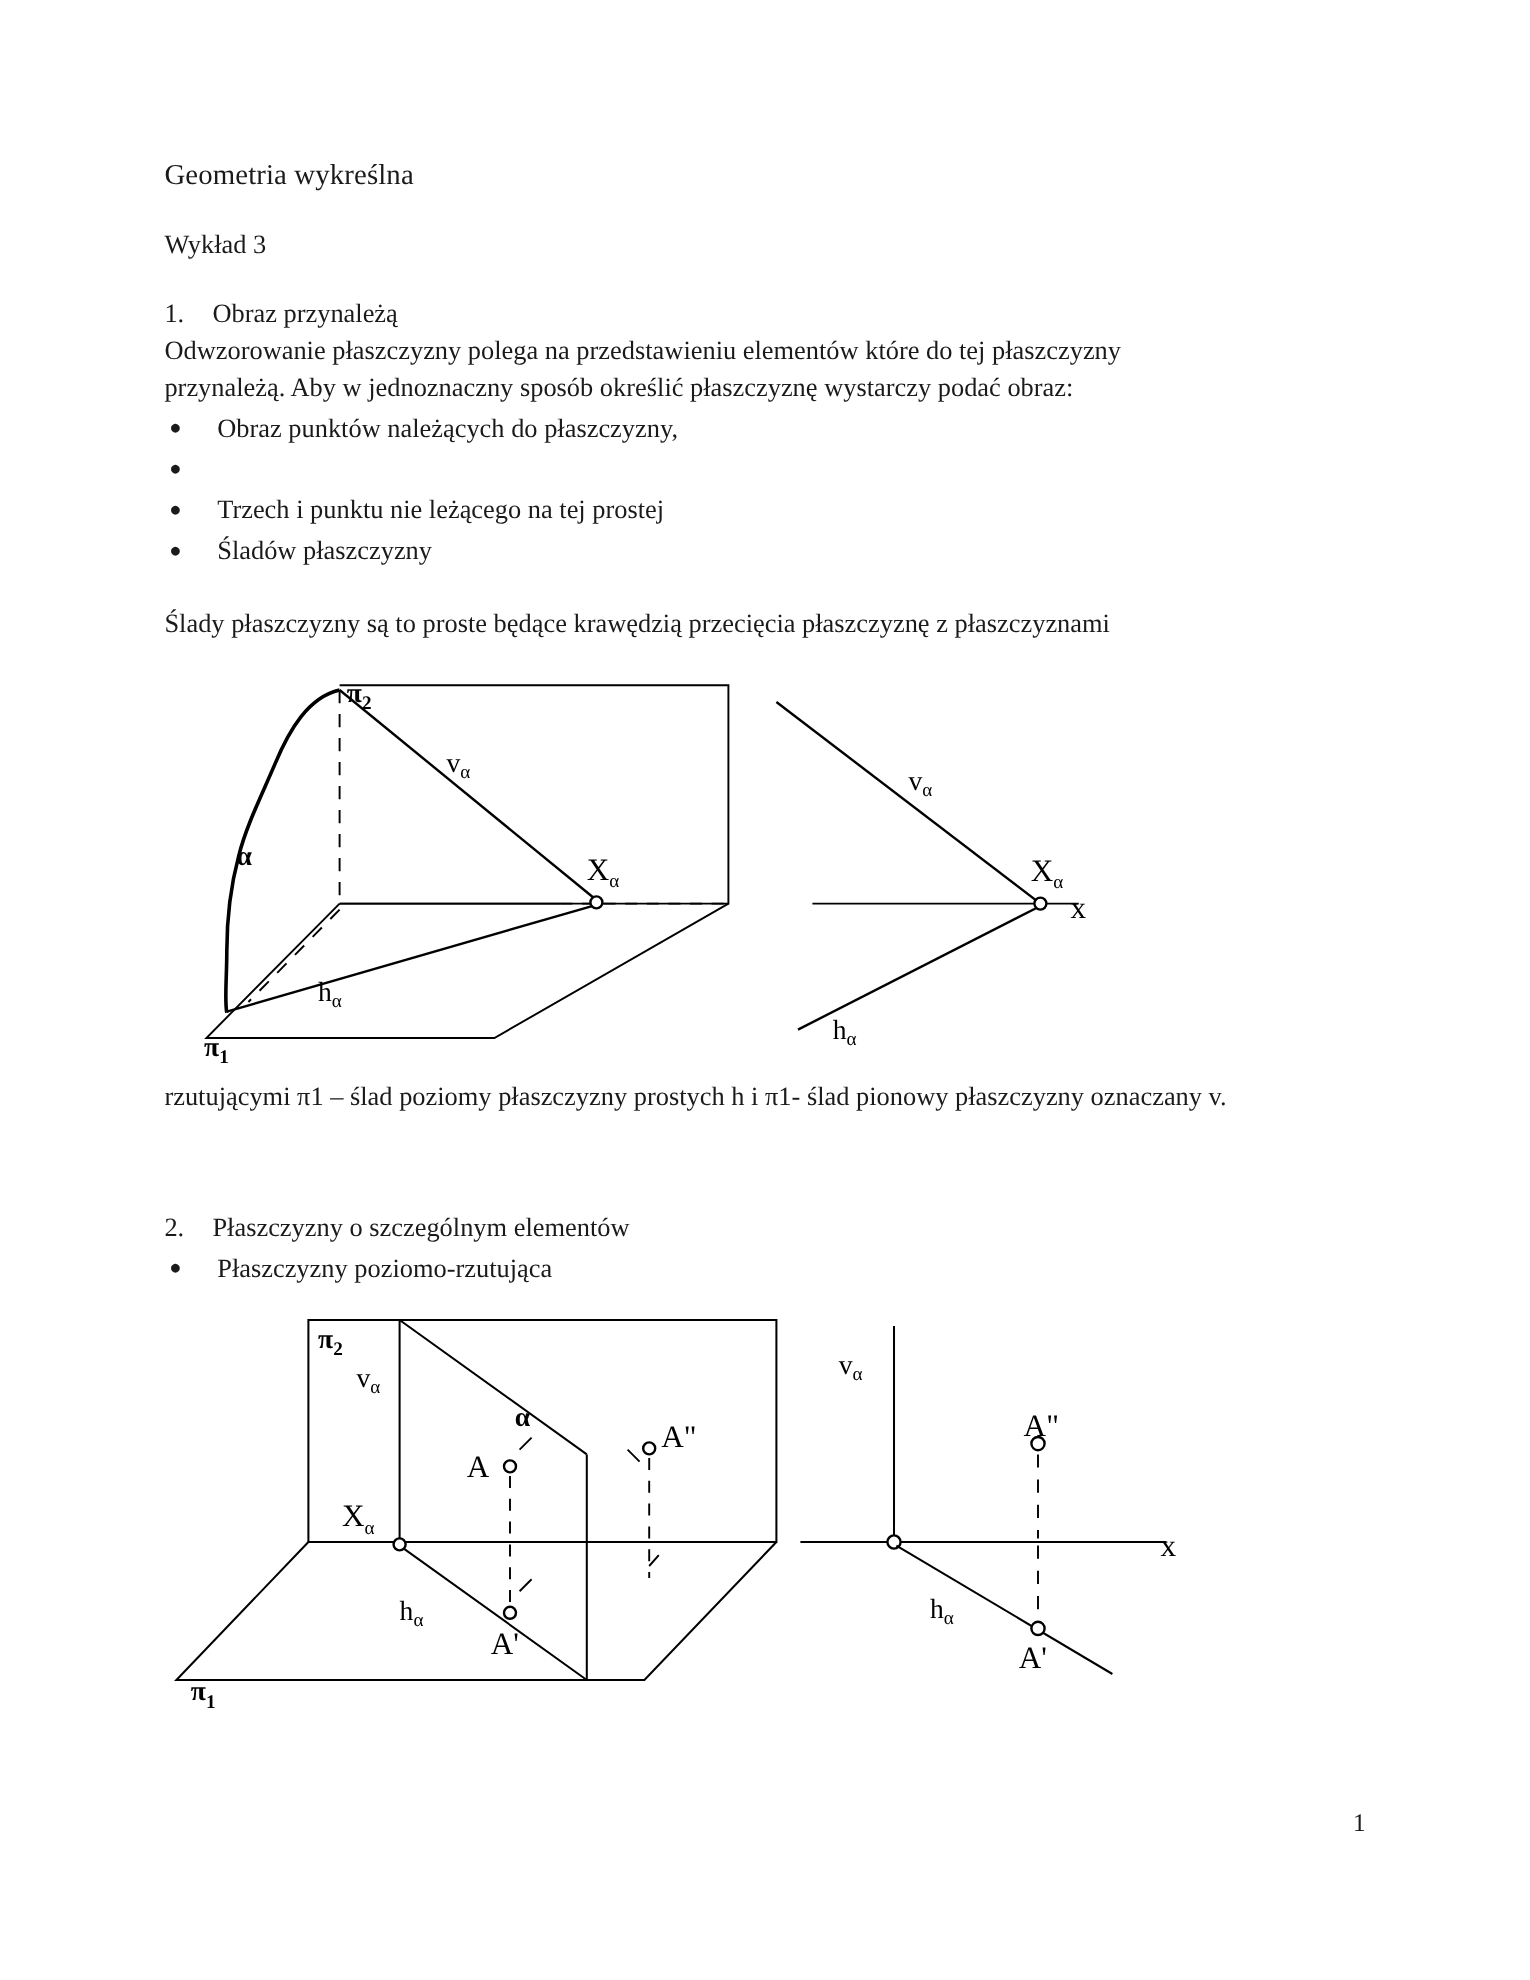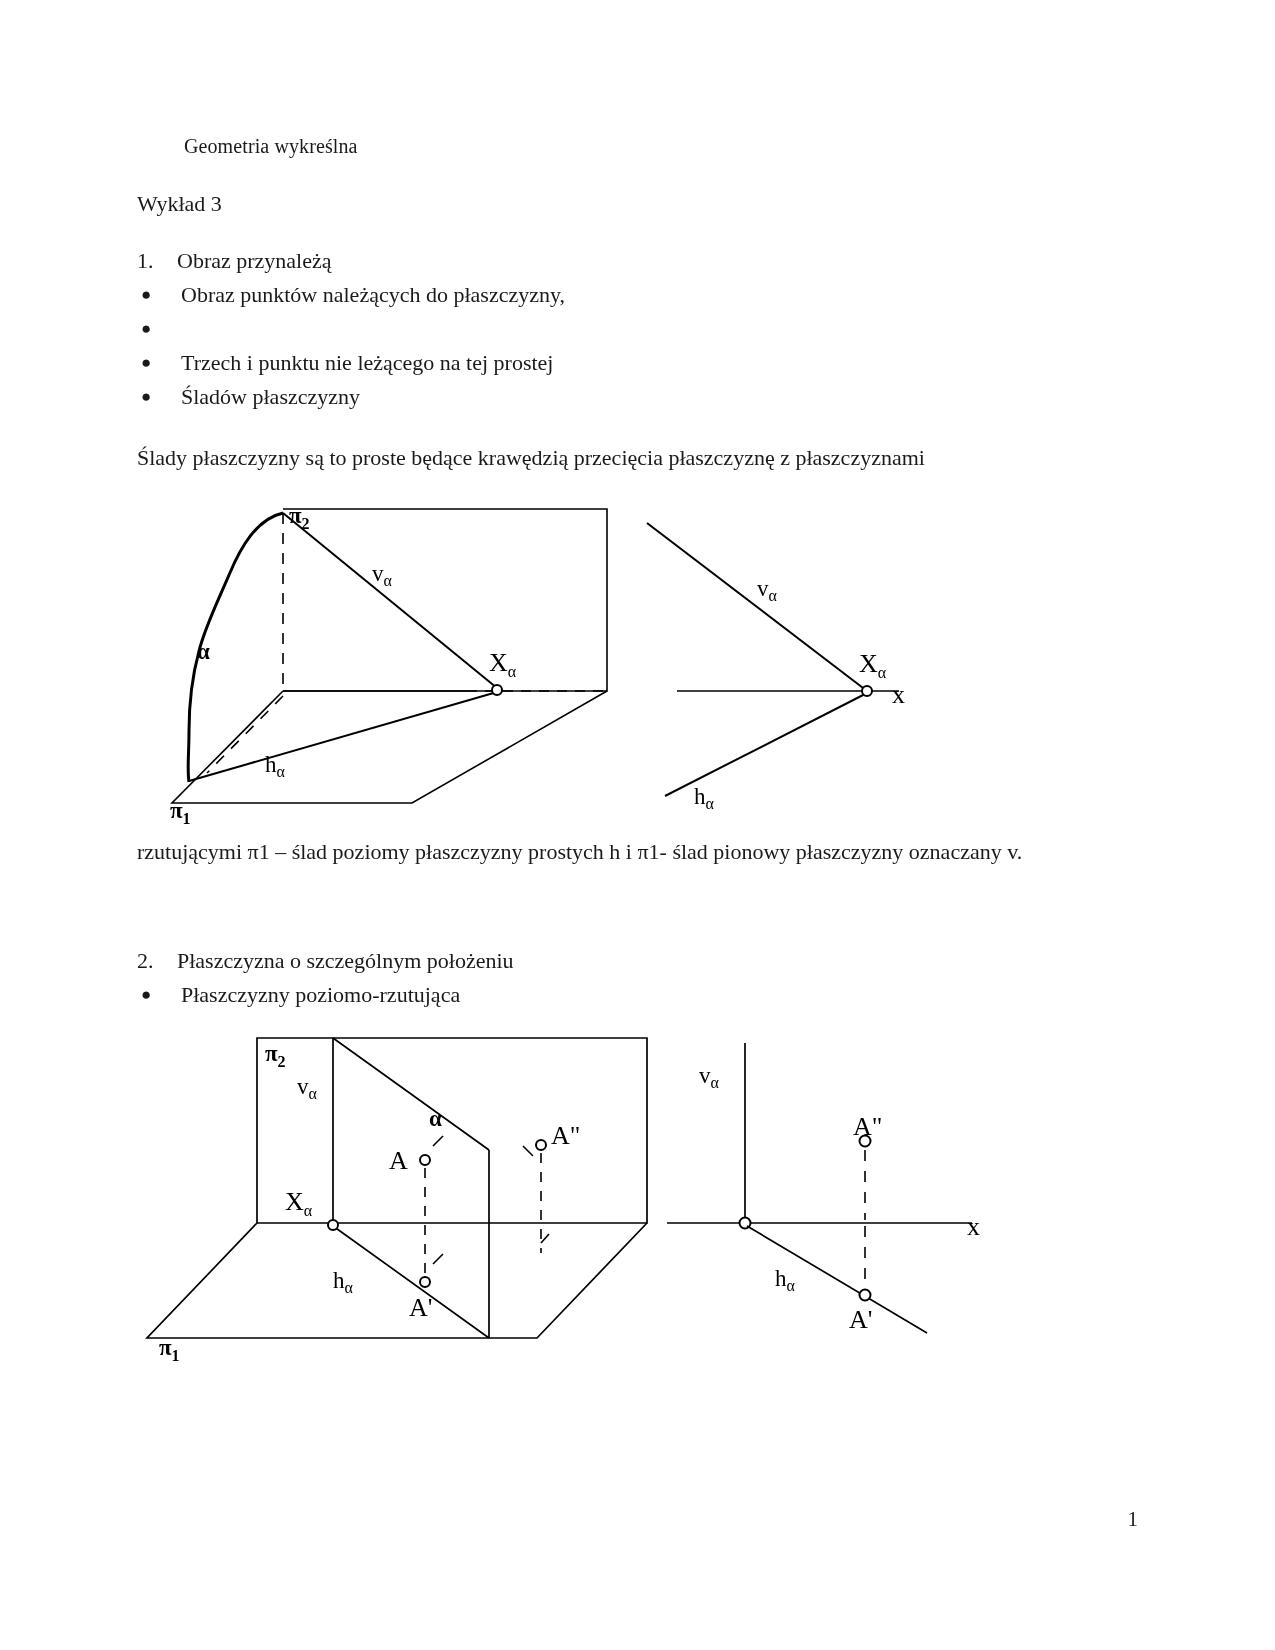--- a/index.html
+++ b/index.html
@@ -21,24 +21,23 @@
     overflow: hidden;
   }
   .content {
     position: absolute;
     left: 137px;
     top: 131px;
     width: 900px;
   }
 
   .doc-title {
-    font-size: 20px;
+    font-size: 24px;
     line-height: 30px;
     letter-spacing: 0.1px;
-    margin-left: 47px;
   }
   .lecture-title {
     font-size: 22px;
     font-weight: normal;
     line-height: 30px;
     margin-top: 28px;
   }
 
   .section-item {
     font-size: 22px;
@@ -115,20 +114,21 @@
 
     <div class="doc-title">Geometria wykreślna</div>
 
     <div class="lecture-title">Wykład 3</div>
 
     <div class="section-item">
       <span class="section-num">1.</span>
       <span>Obraz przynależą</span>
     </div>
 
+    <div class="para">Odwzorowanie płaszczyzny polega na przedstawieniu elementów które do tej płaszczyzny przynależą. Aby w jednoznaczny sposób określić płaszczyznę wystarczy podać obraz:</div>
 
     <div class="bullet-list">
       <div class="bullet-row">
         <span class="bullet-dot">●</span>
         <span>Obraz punktów należących do płaszczyzny,</span>
       </div>
       <div class="bullet-row">
         <span class="bullet-dot">●</span>
       </div>
       <div class="bullet-row">
@@ -194,21 +194,21 @@
         <text class="lbl" x="557" y="313"><tspan>h</tspan><tspan class="lbl-sub" dy="5">α</tspan></text>
       </svg>
     </div>
 
     <div class="para">rzutującymi π1 – ślad poziomy płaszczyzny prostych h i π1- ślad pionowy płaszczyzny oznaczany v.</div>
 
     <div class="spacer-lg"></div>
 
     <div class="section-item">
       <span class="section-num">2.</span>
-      <span>Płaszczyzna o szczególnym położeniu</span>
+      <span>Płaszczyzny o szczególnym elementów</span>
     </div>
 
     <div class="bullet-list">
       <div class="bullet-row">
         <span class="bullet-dot">●</span>
         <span>Płaszczyzny poziomo-rzutująca</span>
       </div>
     </div>
 
     <div class="spacer-sm"></div>

